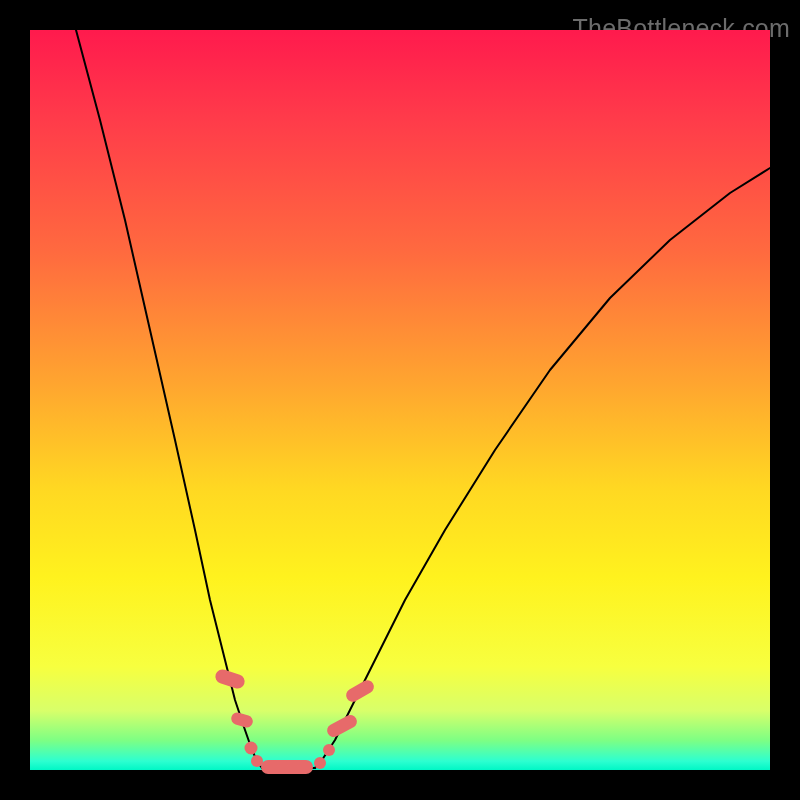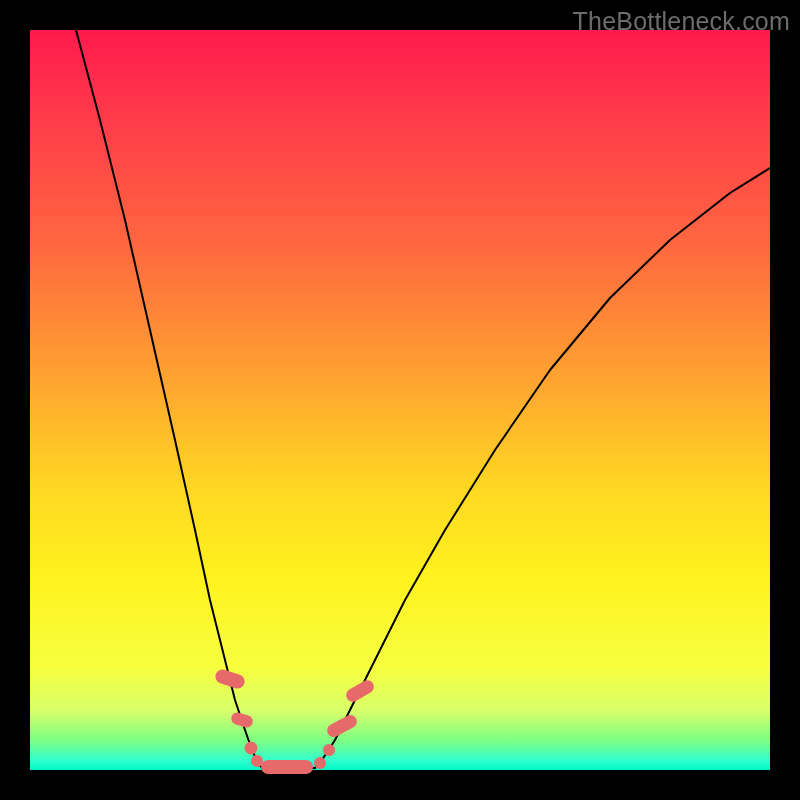--- a/index.html
+++ b/index.html
@@ -36,21 +36,21 @@
       #fff21e 74%,
       #f7ff3f 86%,
       #d8ff6a 92%,
       #7dff84 96%,
       #2dffd0 98.8%,
       #00f7c6 100%
     );
   }
   .watermark {
     position: absolute;
-    top: 7px;
+    top: 14px;
     right: 10px;
     color: #6c6c6c;
     font-size: 25px;
     font-weight: 400;
     letter-spacing: 0.2px;
     user-select: none;
   }
   svg.curve {
     position: absolute;
     top: 0;

